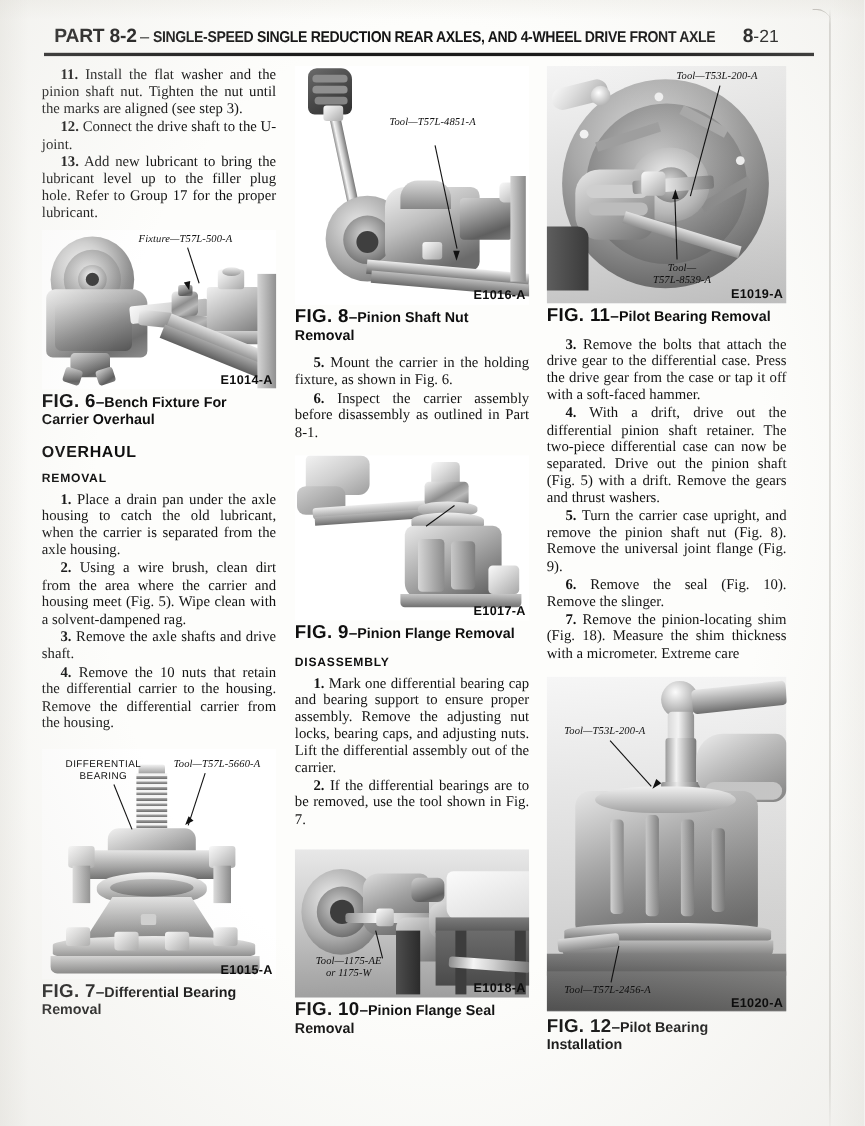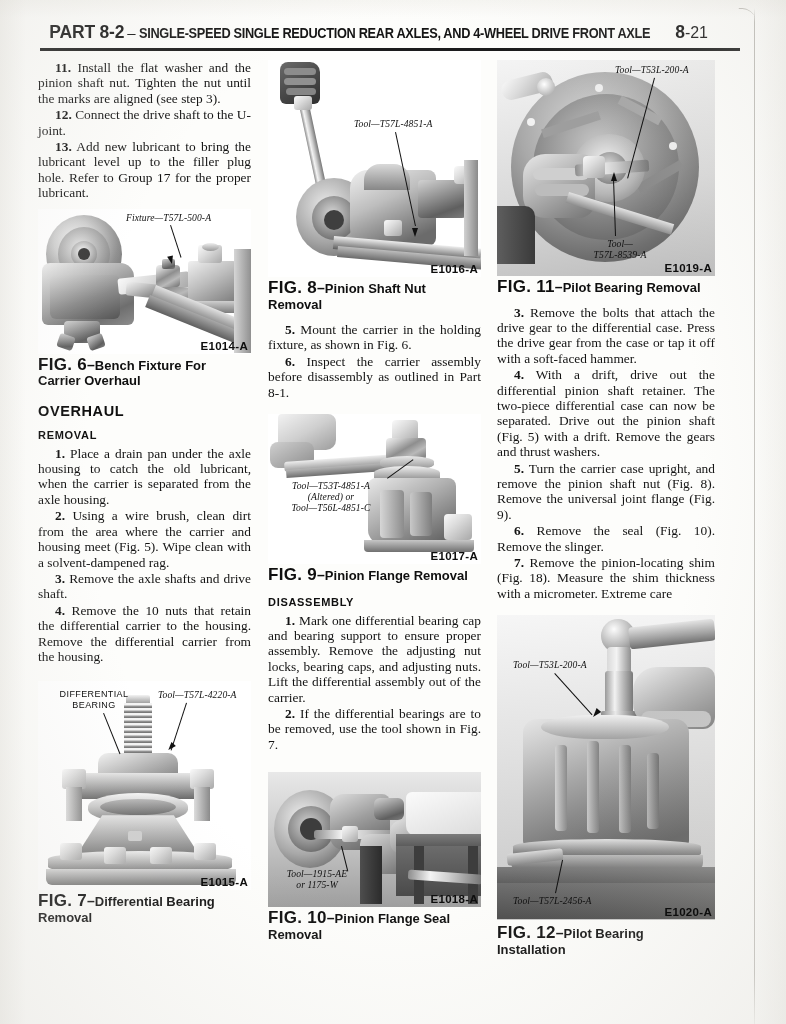--- a/index.html
+++ b/index.html
@@ -334,21 +334,21 @@
           <div class="pz metal-l" style="left:66px; top:166px; width:22px; height:17px; border-radius:3px;"></div>
           <div class="pz metal-l" style="left:112px; top:166px; width:22px; height:17px; border-radius:3px;"></div>
           <div class="pz metal-l" style="left:156px; top:162px; width:22px; height:17px; border-radius:3px;"></div>
           <div class="pz" style="left:8px; top:188px; width:190px; height:16px; background:linear-gradient(180deg,#d4d4d4,#7a7a7a); border-radius:0 0 6px 6px;"></div>
           <div class="pz" style="left:90px; top:150px; width:14px; height:10px; background:#cfcfcf; border-radius:2px;"></div>
         </div>
 
         <div class="callout up" style="left:8px; top:8px; width:96px;">DIFFERENTIAL
 BEARING</div>
         <div class="leader" style="left:66px; top:32px; width:44px; height:1.3px; transform:rotate(68deg);"></div>
-        <div class="callout" style="left:120px; top:8px;">Tool—T57L-4220-A</div>
+        <div class="callout" style="left:120px; top:8px;">Tool—T57L-5660-A</div>
         <div class="leader" style="left:149px; top:22px; width:50px; height:1.3px; transform:rotate(108deg);"></div>
         <div class="arrowhead" style="left:130px; top:62px; border-left:3.5px solid transparent; border-right:3.5px solid transparent; border-top:8px solid #111; transform:rotate(42deg);"></div>
         <div class="fig-code">E1015-A</div>
       </div>
       <div class="fig-cap">
         <span class="num">FIG. 7</span><span class="dash">–</span><span class="txt">Differential Bearing Removal</span>
       </div>
     </div>
   </div>
 
@@ -375,21 +375,21 @@
 
           <div class="pz metal-d" style="left:150px; top:120px; width:48px; height:38px; border-radius:4px;"></div>
           <div class="pz metal-l" style="left:186px; top:106px; width:22px; height:18px; border-radius:4px;"></div>
 
           <div class="pz" style="left:66px; top:176px; width:148px; height:13px; background:linear-gradient(180deg,#ededed,#9d9d9d 55%,#5f5f5f); transform:rotate(5deg); transform-origin:0 0;"></div>
           <div class="pz" style="left:70px; top:186px; width:146px; height:11px; background:linear-gradient(180deg,#bdbdbd,#6b6b6b); transform:rotate(5deg); transform-origin:0 0;"></div>
           <div class="pz" style="left:196px; top:100px; width:14px; height:96px; background:linear-gradient(90deg,#d1d1d1,#8a8a8a);"></div>
 
           <div class="pz metal-l" style="left:116px; top:160px; width:18px; height:16px; border-radius:3px;"></div>
         </div>
-        <div class="callout" style="left:86px; top:58px;">Tool—T57L-4851-A</div>
+        <div class="callout" style="left:86px; top:46px;">Tool—T57L-4851-A</div>
         <div class="leader" style="left:128px; top:72px; width:96px; height:1.3px; transform:rotate(78deg);"></div>
         <div class="arrowhead" style="left:144px; top:168px; border-left:3.5px solid transparent; border-right:3.5px solid transparent; border-top:9px solid #111;"></div>
         <div class="fig-code">E1016-A</div>
       </div>
       <div class="fig-cap">
         <span class="num">FIG. 8</span><span class="dash">–</span><span class="txt">Pinion Shaft Nut Removal</span>
       </div>
     </div>
 
     <div style="height:10px;"></div>
@@ -411,23 +411,20 @@
           <div class="pz" style="left:112px; top:42px; width:54px; height:14px; border-radius:50%/40%; background:linear-gradient(180deg,#e8e8e8,#8f8f8f);"></div>
 
           <div class="pz" style="left:106px; top:52px; width:66px; height:18px; border-radius:50%/38%; background:linear-gradient(180deg,#f0f0f0,#a6a6a6 60%,#6d6d6d);"></div>
 
           <div class="pz metal" style="left:100px; top:64px; width:88px; height:66px; border-radius:8px 8px 6px 14px; background:linear-gradient(150deg,#e9e9e9,#b0b0b0 42%,#666 90%);"></div>
           <div class="pz" style="left:112px; top:76px; width:24px; height:48px; background:linear-gradient(90deg,#d6d6d6,#8c8c8c); border-radius:4px;"></div>
           <div class="pz" style="left:142px; top:78px; width:22px; height:44px; background:linear-gradient(90deg,#c8c8c8,#7e7e7e); border-radius:4px;"></div>
           <div class="pz metal-l" style="left:176px; top:100px; width:28px; height:26px; border-radius:4px;"></div>
           <div class="pz" style="left:96px; top:126px; width:110px; height:12px; background:linear-gradient(180deg,#c6c6c6,#707070); border-radius:0 0 4px 4px;"></div>
         </div>
-        <div class="callout" style="left:8px; top:66px; text-align:center; width:110px;">Tool—T53T-4851-A
-(Altered) or
-Tool—T56L-4851-C</div>
         <div class="leader" style="left:119px; top:64px; width:32px; height:1.3px; transform:rotate(-36deg);"></div>
         <div class="fig-code">E1017-A</div>
       </div>
       <div class="fig-cap">
         <span class="num">FIG. 9</span><span class="dash">–</span><span class="txt">Pinion Flange Removal</span>
       </div>
     </div>
 
     <h4 class="subsec" style="margin-top:12px;">DISASSEMBLY</h4>
     <p class="body"><b>1.</b> Mark one differential bearing cap and bearing support to ensure proper assembly. Remove the adjusting nut locks, bearing caps, and adjusting nuts. Lift the differential assembly out of the carrier.</p>
@@ -454,21 +451,21 @@
 
           <div class="pz bench" style="left:128px; top:62px; width:86px; height:14px;"></div>
           <div class="pz" style="left:128px; top:74px; width:86px; height:50px; background:linear-gradient(180deg,#6c6c6c,#4a4a4a);"></div>
           <div class="pz" style="left:146px; top:74px; width:10px; height:58px; background:#3d3d3d;"></div>
           <div class="pz" style="left:200px; top:74px; width:10px; height:58px; background:#3d3d3d;"></div>
 
           <div class="pz" style="left:92px; top:74px; width:22px; height:58px; background:linear-gradient(90deg,#4e4e4e,#2b2b2b);"></div>
 
           <div class="pz shaft" style="left:140px; top:100px; width:74px; height:10px; border-radius:3px; transform:rotate(4deg);"></div>
         </div>
-        <div class="callout" style="left:10px; top:96px; text-align:center; width:78px;">Tool—1915-AE
+        <div class="callout" style="left:10px; top:96px; text-align:center; width:78px;">Tool—1175-AE
 or 1175-W</div>
         <div class="leader" style="left:74px; top:74px; width:26px; height:1.3px; transform:rotate(76deg);"></div>
         <div class="fig-code">E1018-A</div>
       </div>
       <div class="fig-cap">
         <span class="num">FIG. 10</span><span class="dash">–</span><span class="txt">Pinion Flange Seal Removal</span>
       </div>
     </div>
   </div>
 

